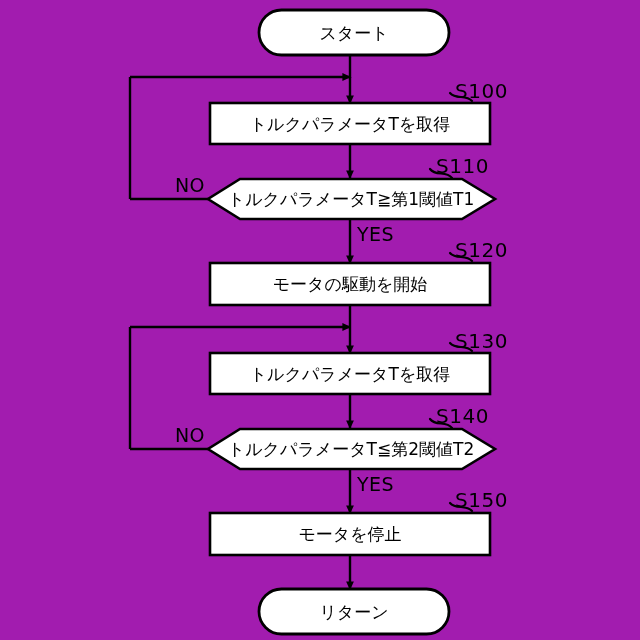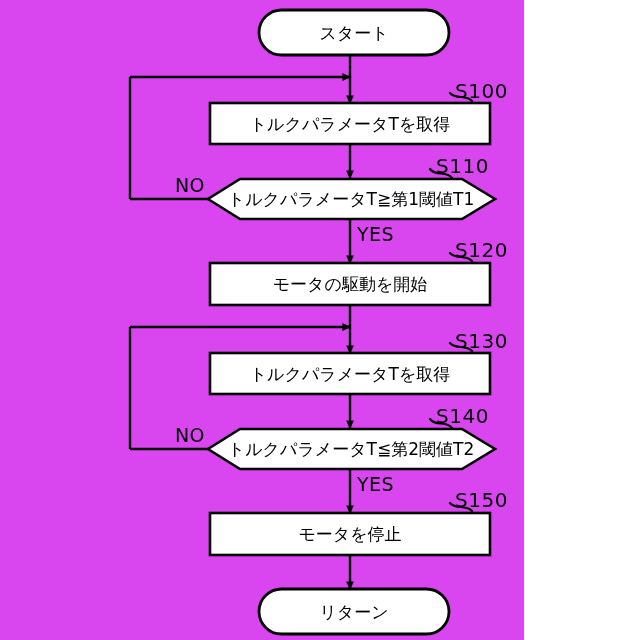--- a/index.html
+++ b/index.html
@@ -5,23 +5,23 @@
   html, body {
     margin: 0;
     padding: 0;
     background: #ffffff;
   }
   body {
     font-family: "Liberation Sans", "DejaVu Sans", sans-serif;
   }
   #flowchart-page {
     position: relative;
-    width: 524px;
+    width: 640px;
     height: 640px;
-    background: #d946ef;
+    background: #a21caf;
     overflow: hidden;
   }
   #flow-svg {
     position: absolute;
     left: 0;
     top: 0;
     width: 640px;
     height: 640px;
   }
   .shape-outline {

